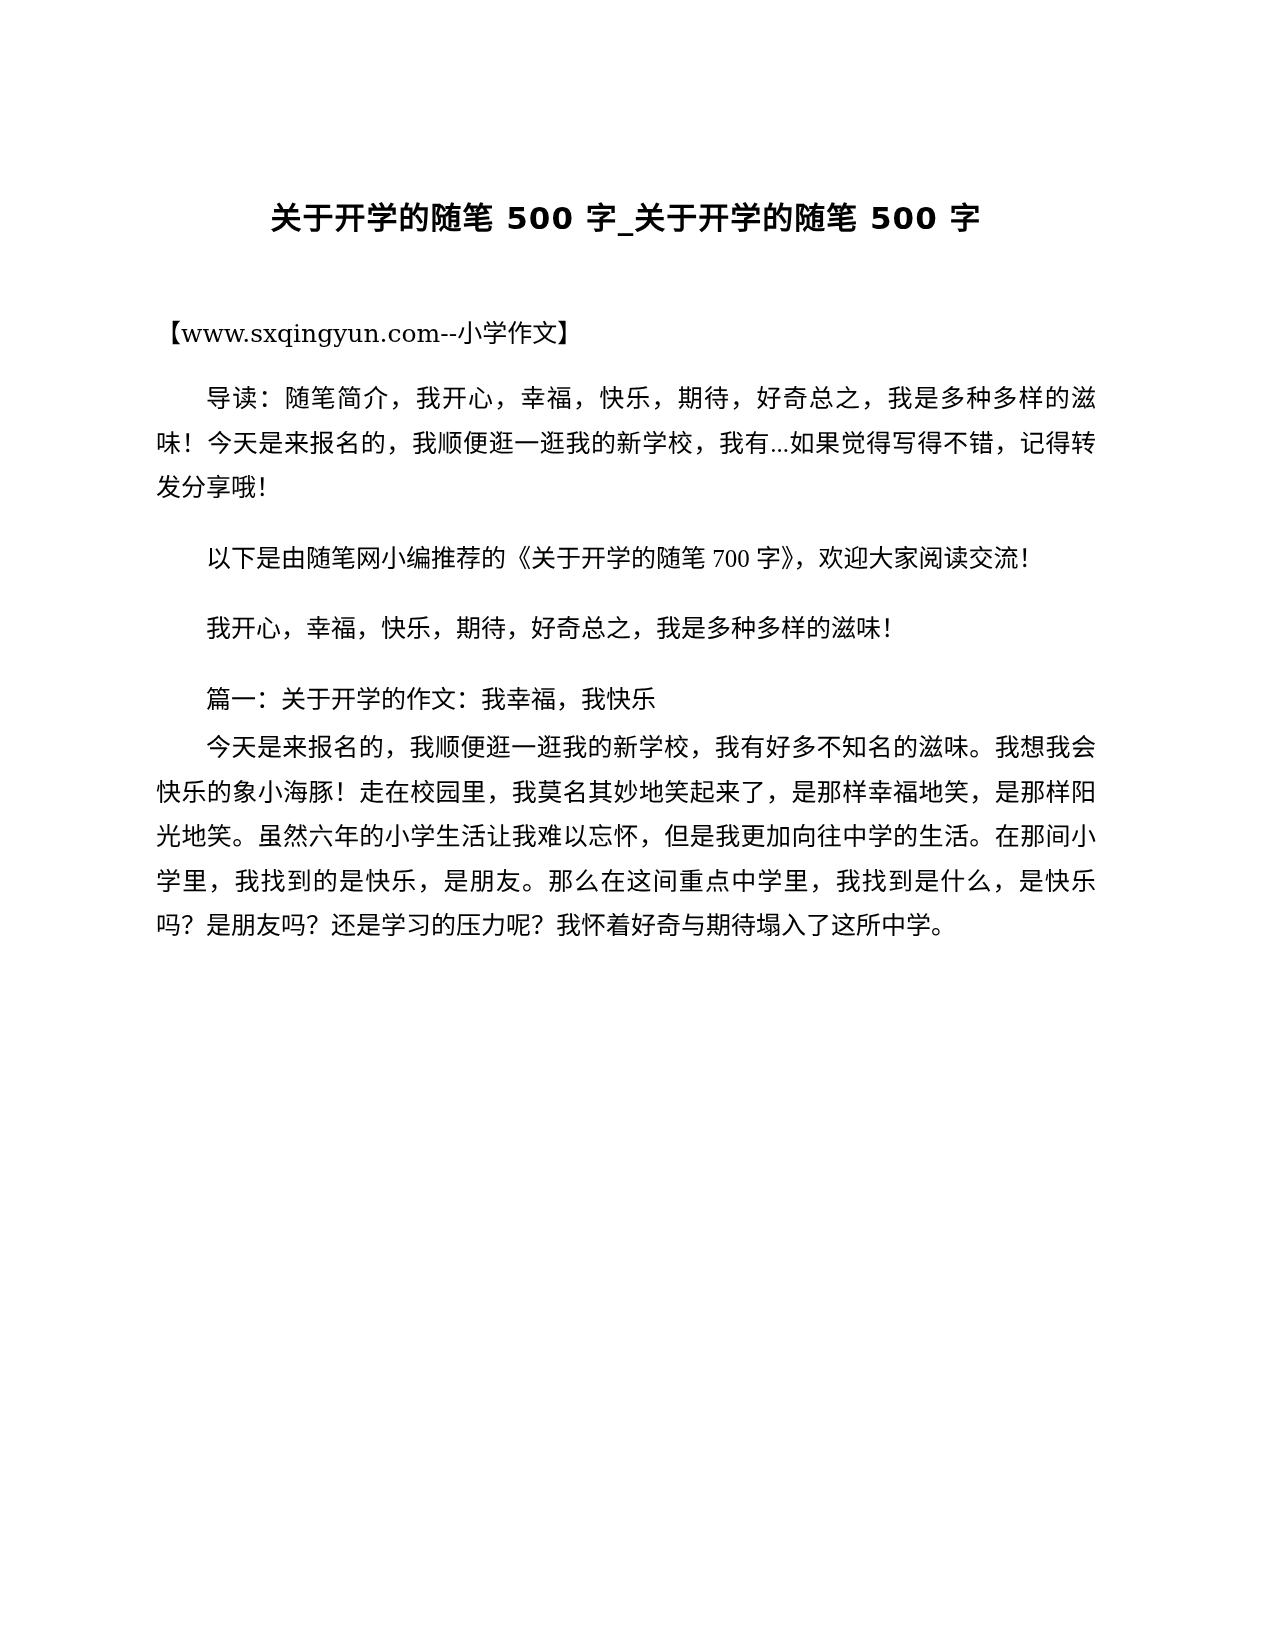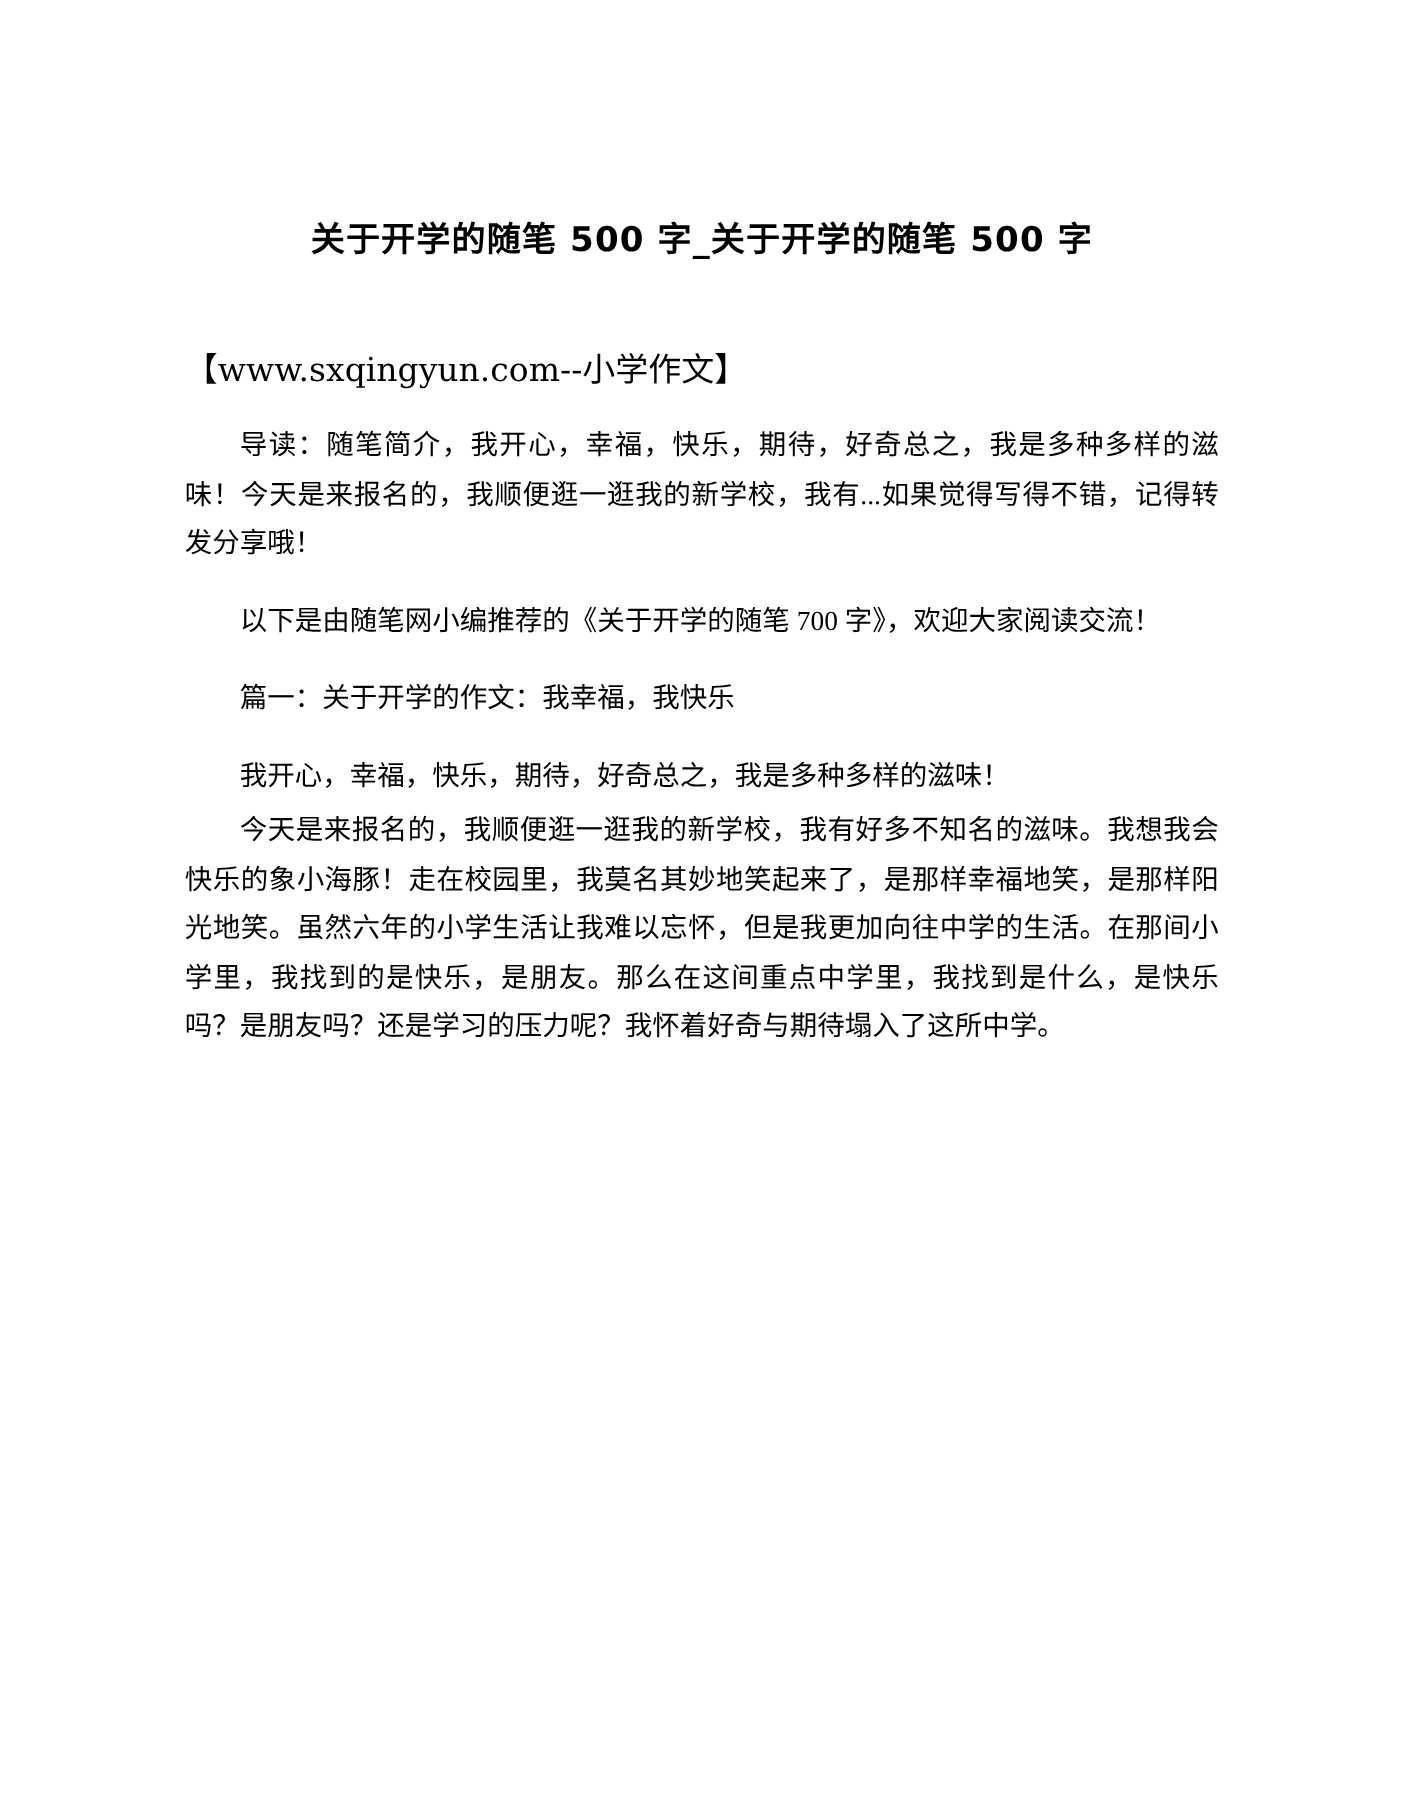--- a/index.html
+++ b/index.html
@@ -13,38 +13,38 @@
     background: #ffffff;
     position: relative;
     box-sizing: border-box;
     padding: 0;
     overflow: hidden;
     font-family: "DejaVu Sans", "Liberation Sans", sans-serif;
     color: #000000;
   }
   .content {
     position: absolute;
-    left: 168px;
+    left: 156px;
     top: 0;
     width: 940px;
   }
   .doc-title {
     font-family: "DejaVu Sans", "Liberation Sans", sans-serif;
     font-size: 31px;
     font-weight: bold;
     text-align: center;
     letter-spacing: 1px;
     margin: 0;
     padding-top: 198px;
     line-height: 1.3;
     color: #000;
   }
   .source-line {
     font-family: "DejaVu Serif", "Liberation Serif", serif;
-    font-size: 30px;
+    font-size: 25px;
     margin-top: 78px;
     margin-bottom: 0;
     letter-spacing: 0px;
     line-height: 1.4;
     color: #000;
   }
   p.body-text {
     font-family: "DejaVu Serif", "Liberation Serif", serif;
     font-size: 25px;
     line-height: 1.78;
@@ -72,21 +72,21 @@
   <div class="content">
 
     <h1 class="doc-title">关于开学的随笔 500 字_关于开学的随笔 500 字</h1>
 
     <div class="source-line">【www.sxqingyun.com--小学作文】</div>
 
     <p class="body-text loose">导读：随笔简介，我开心，幸福，快乐，期待，好奇总之，我是多种多样的滋味！今天是来报名的，我顺便逛一逛我的新学校，我有...如果觉得写得不错，记得转发分享哦！</p>
 
     <p class="body-text loose">以下是由随笔网小编推荐的《关于开学的随笔 700 字》，欢迎大家阅读交流！</p>
 
+    <p class="body-text loose no-justify">我开心，幸福，快乐，期待，好奇总之，我是多种多样的滋味！</p>
+
     <p class="body-text loose no-justify">篇一：关于开学的作文：我幸福，我快乐</p>
-
-    <p class="body-text loose no-justify">我开心，幸福，快乐，期待，好奇总之，我是多种多样的滋味！</p>
 
     <p class="body-text tight">今天是来报名的，我顺便逛一逛我的新学校，我有好多不知名的滋味。我想我会快乐的象小海豚！走在校园里，我莫名其妙地笑起来了，是那样幸福地笑，是那样阳光地笑。虽然六年的小学生活让我难以忘怀，但是我更加向往中学的生活。在那间小学里，我找到的是快乐，是朋友。那么在这间重点中学里，我找到是什么，是快乐吗？是朋友吗？还是学习的压力呢？我怀着好奇与期待塌入了这所中学。</p>
 
 
   </div>
 </div>
 
 </body></html>

